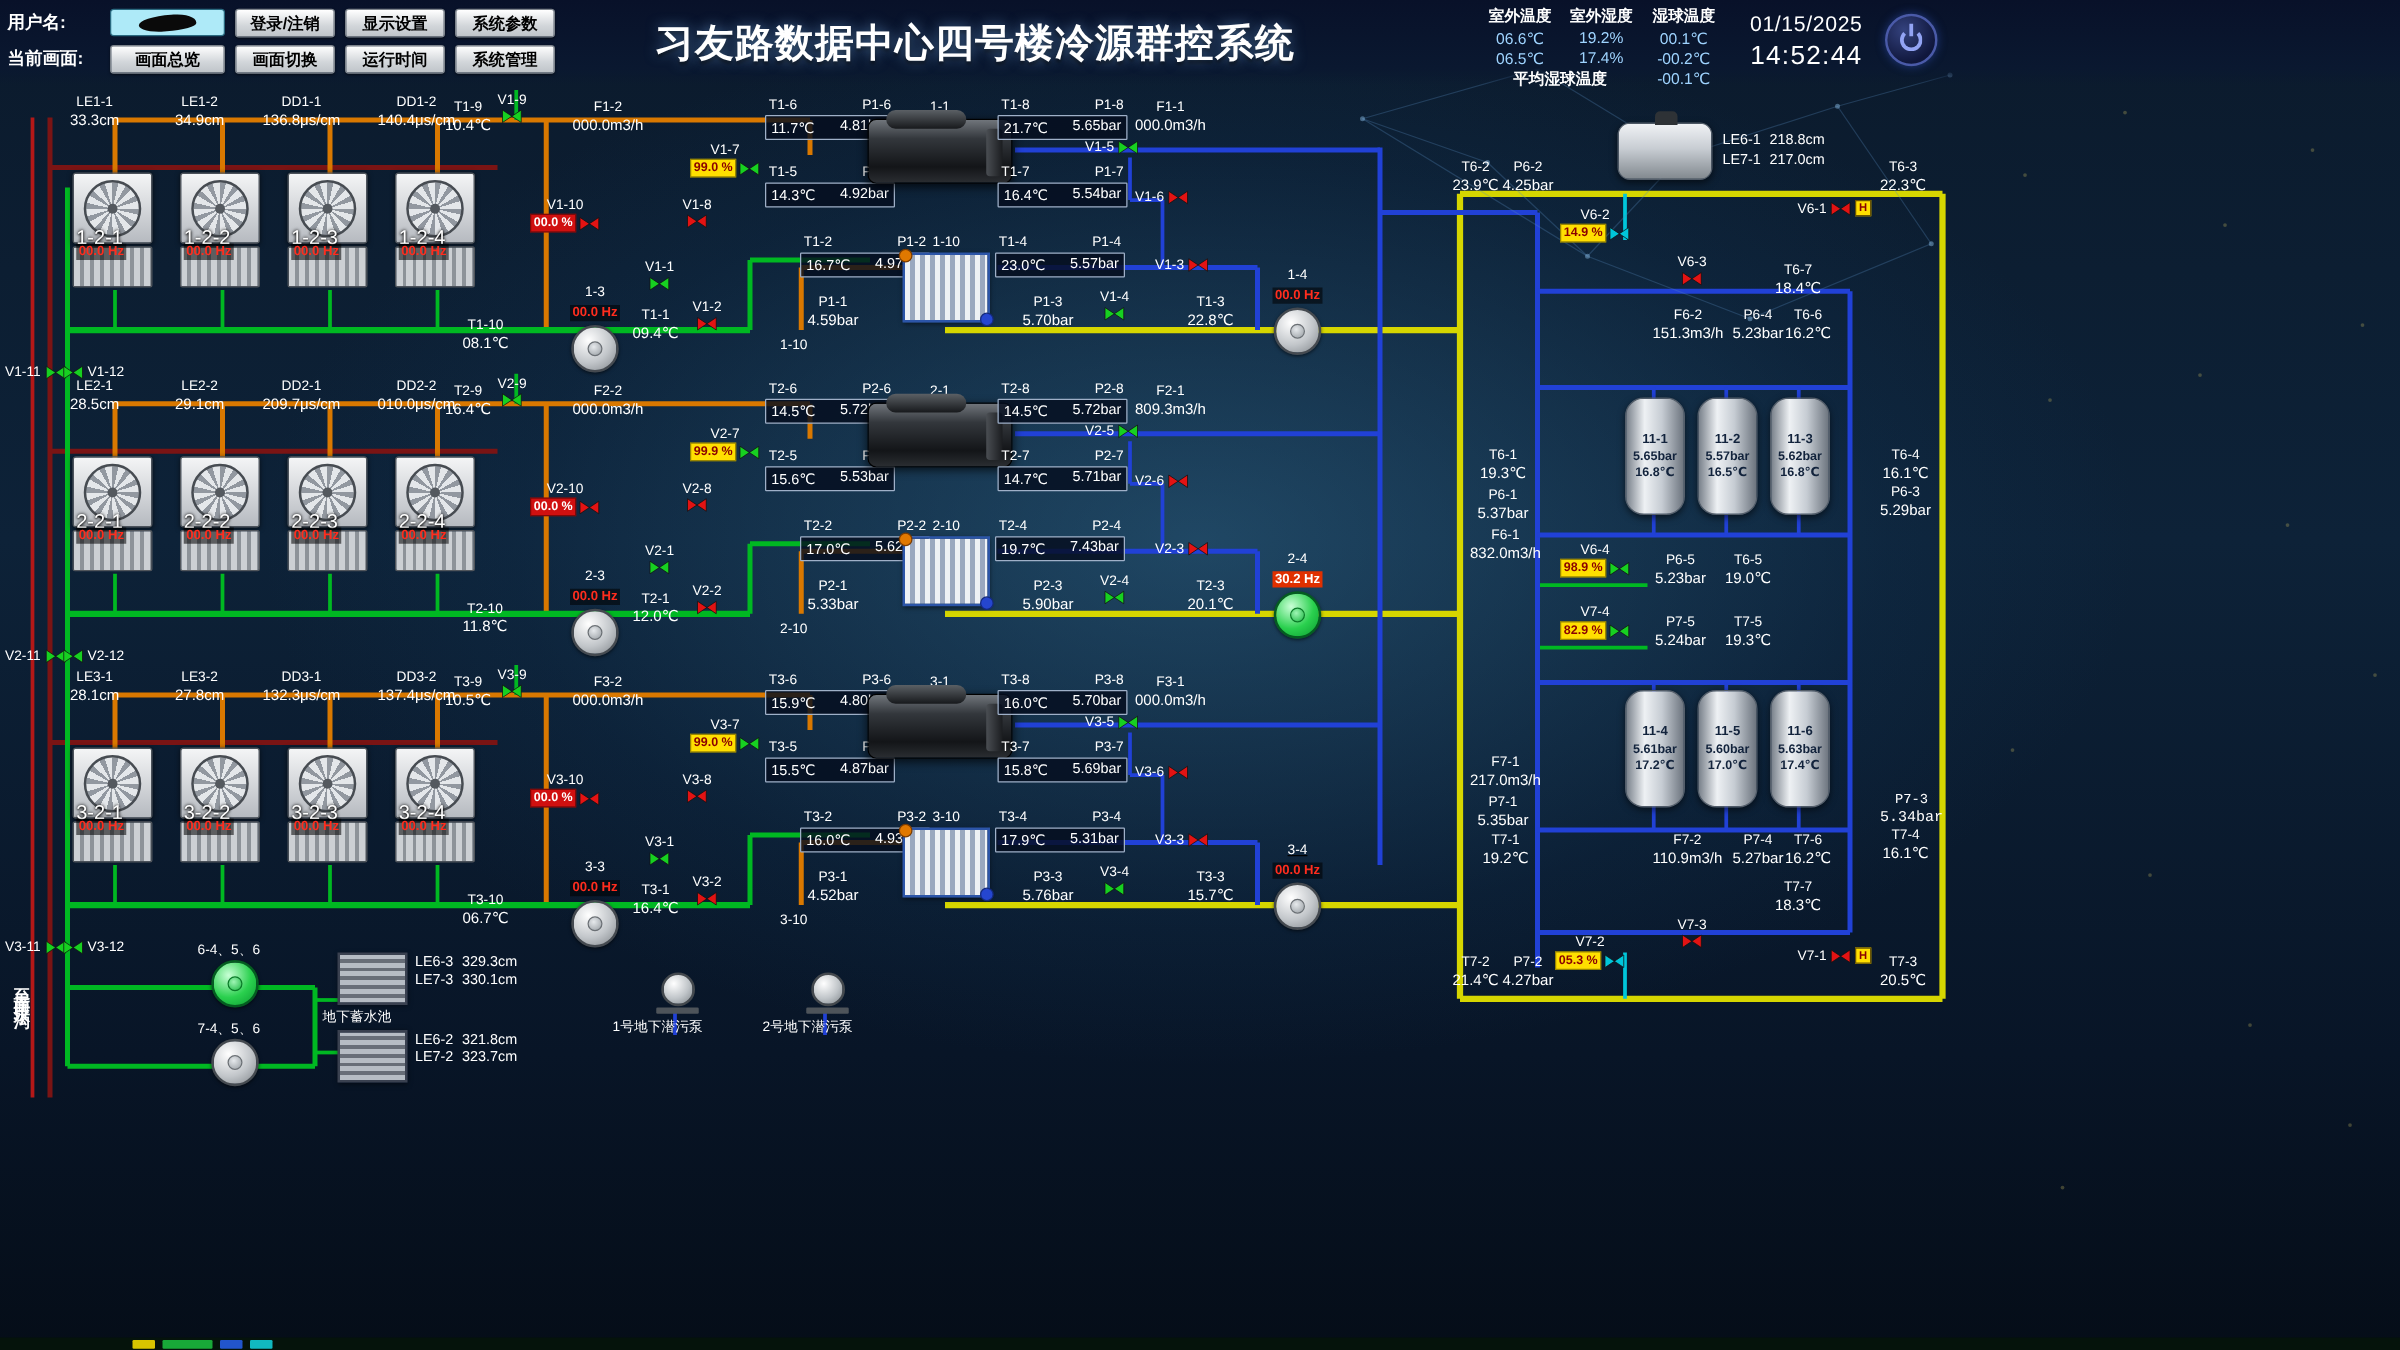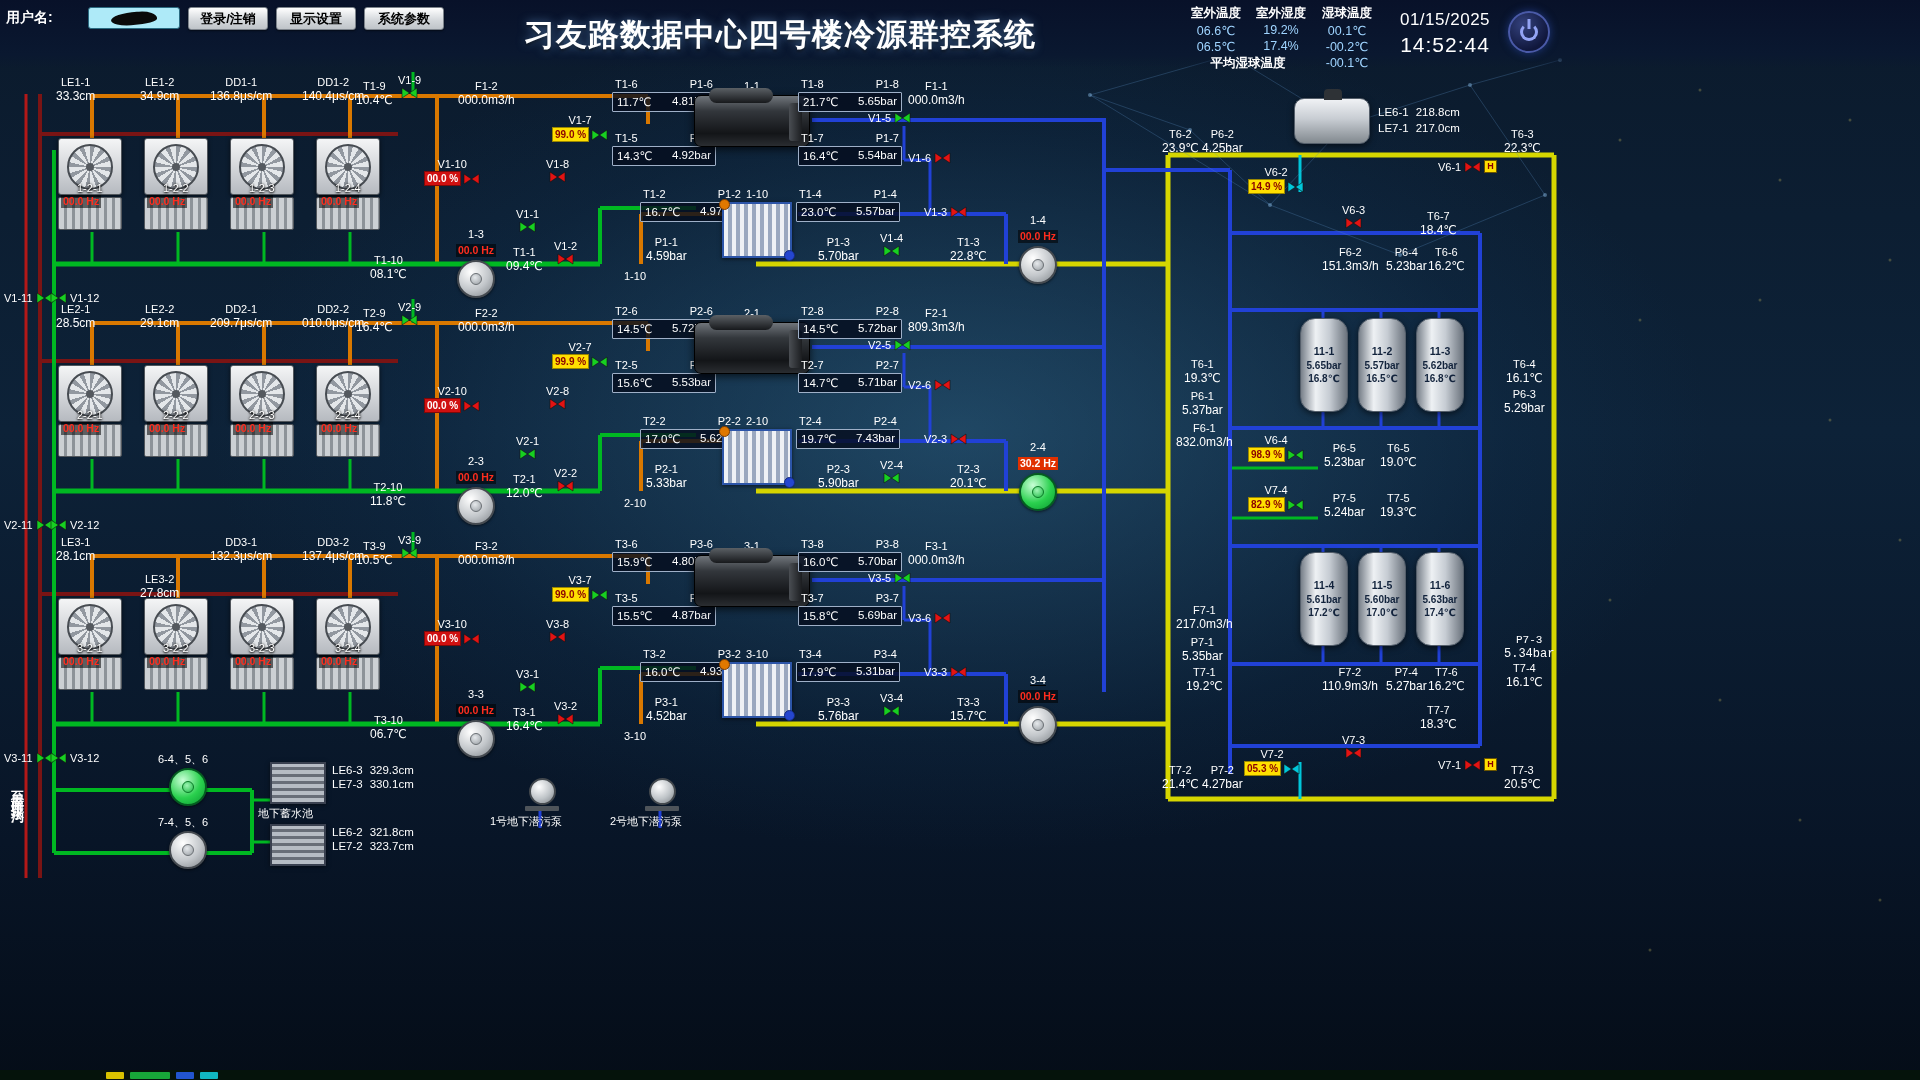--- a/index.html
+++ b/index.html
@@ -51,21 +51,21 @@
 .pct-r{background:#d01010;color:#fff}
 .vtag{font-size:9px;font-weight:bold;background:#ffdf00;color:#8a0000;padding:0 2px;border:1px solid #6b5500;line-height:11px}
 .hz{display:inline-block;font-size:10.5px;font-weight:bold;padding:0 2px;line-height:13px}
 .hz-stop{color:#ff2d1e;background:rgba(0,0,0,.55)}
 .hz-run{color:#fff;background:#e03000}
 .tower{position:absolute;width:64px;height:94px;z-index:2}
 .tower .fan{height:57px;border:1px solid #51565c;border-radius:3px;background:linear-gradient(180deg,#f4f5f6,#b6bac0);display:flex;align-items:center;justify-content:center;box-shadow:0 1px 4px rgba(0,0,0,.55)}
 .tower .blade{width:46px;height:46px;border-radius:50%;border:2px solid #474c52;background:repeating-conic-gradient(#9298a0 0 13deg,#e4e7ea 13deg 30deg);position:relative}
 .tower .blade:after{content:"";position:absolute;inset:17px;border-radius:50%;background:#54595f}
 .tower .tbody{height:33px;margin-top:2px;border:1px solid #51565c;border-radius:2px;background:repeating-linear-gradient(90deg,#ccd0d4 0 5px,#8d9399 5px 8px)}
-.tower .tl{position:absolute;left:19px;top:44px;font-size:11px;color:#fff;text-shadow:0 1px 2px #000,0 0 3px #000}
+.tower .tl{position:absolute;left:3px;top:44px;font-size:16px;color:#fff;text-shadow:0 1px 2px #000,0 0 3px #000}
 .tower .thz{position:absolute;left:3px;top:57px}
 .pump{position:absolute;width:48px;text-align:center;z-index:3}
 .pump .pl{display:block;font-size:11px;color:#fff}
 .pump .disc{width:38px;height:38px;margin:2px auto 0;border-radius:50%;border:2px solid #454a50;background:radial-gradient(circle at 35% 30%,#fff,#c2c6ca 55%,#80858a);position:relative;box-shadow:0 1px 3px rgba(0,0,0,.6)}
 .pump .disc:after{content:"";position:absolute;inset:11px;border-radius:50%;background:radial-gradient(circle at 40% 35%,#e6e9ec,#979da2);border:1px solid #6a6f74}
 .pump.run .disc{border-color:#045c20;background:radial-gradient(circle at 35% 30%,#c8ffd6,#2ad04e 55%,#0a9a30)}
 .pump.run .disc:after{background:radial-gradient(circle at 40% 35%,#9ef5b4,#1db843);border-color:#0a7a28}
 .chiller{position:absolute;width:116px;z-index:3}
 .chiller .cl{display:block;text-align:center;font-size:11px;color:#fff}
 .chiller .cbody{margin-top:3px;height:52px;border-radius:7px;border:1px solid #000;position:relative;
@@ -100,20 +100,27 @@
   <header>
     <div class="hleft">
       <div class="hrow">
         <span class="hlabel">用户名:</span>
         <div class="userbox">
             <div class="sig"></div>
           </div>
         <button class="btn">登录/注销</button>
         <button class="btn">显示设置</button>
         <button class="btn">系统参数</button>
+      </div>
+      <div class="hrow">
+        <span class="hlabel">当前画面:</span>
+        <button class="btn btn-screen">画面总览</button>
+        <button class="btn">画面切换</button>
+        <button class="btn">运行时间</button>
+        <button class="btn">系统管理</button>
       </div>
     </div>
     <div class="htitle">习友路数据中心四号楼冷源群控系统</div>
     <div class="hweather">
       <span class="wh">室外温度</span>
       <span class="wh">室外湿度</span>
       <span class="wh">湿球温度</span>
       <span class="wv">06.6℃</span>
       <span class="wv">19.2%</span>
       <span class="wv">00.1℃</span>
@@ -739,21 +746,21 @@
       <div class="valve lay-hr" style="left: 50px; top: 519px;">
         <svg width="17" height="12">
           <path d="M1,1 L8.5,6 L1,11 Z M16,1 L8.5,6 L16,11 Z" fill="#17d021" stroke="#111" stroke-width="0.6"></path>
         </svg>
         <span class="vl">V2-12</span>
       </div>
       <div class="lv" style="left: 56px; top: 536px;">
         <span class="l">LE3-1</span>
         <span class="v">28.1cm</span>
       </div>
-      <div class="lv" style="left: 140px; top: 536px; margin-top: 37px;">
+      <div class="lv" style="left: 140px; top: 536px;">
         <span class="l">LE3-2</span>
         <span class="v">27.8cm</span>
       </div>
       <div class="lv" style="left: 210px; top: 536px;">
         <span class="l">DD3-1</span>
         <span class="v">132.3μs/cm</span>
       </div>
       <div class="lv" style="left: 302px; top: 536px;">
         <span class="l">DD3-2</span>
         <span class="v">137.4μs/cm</span>

